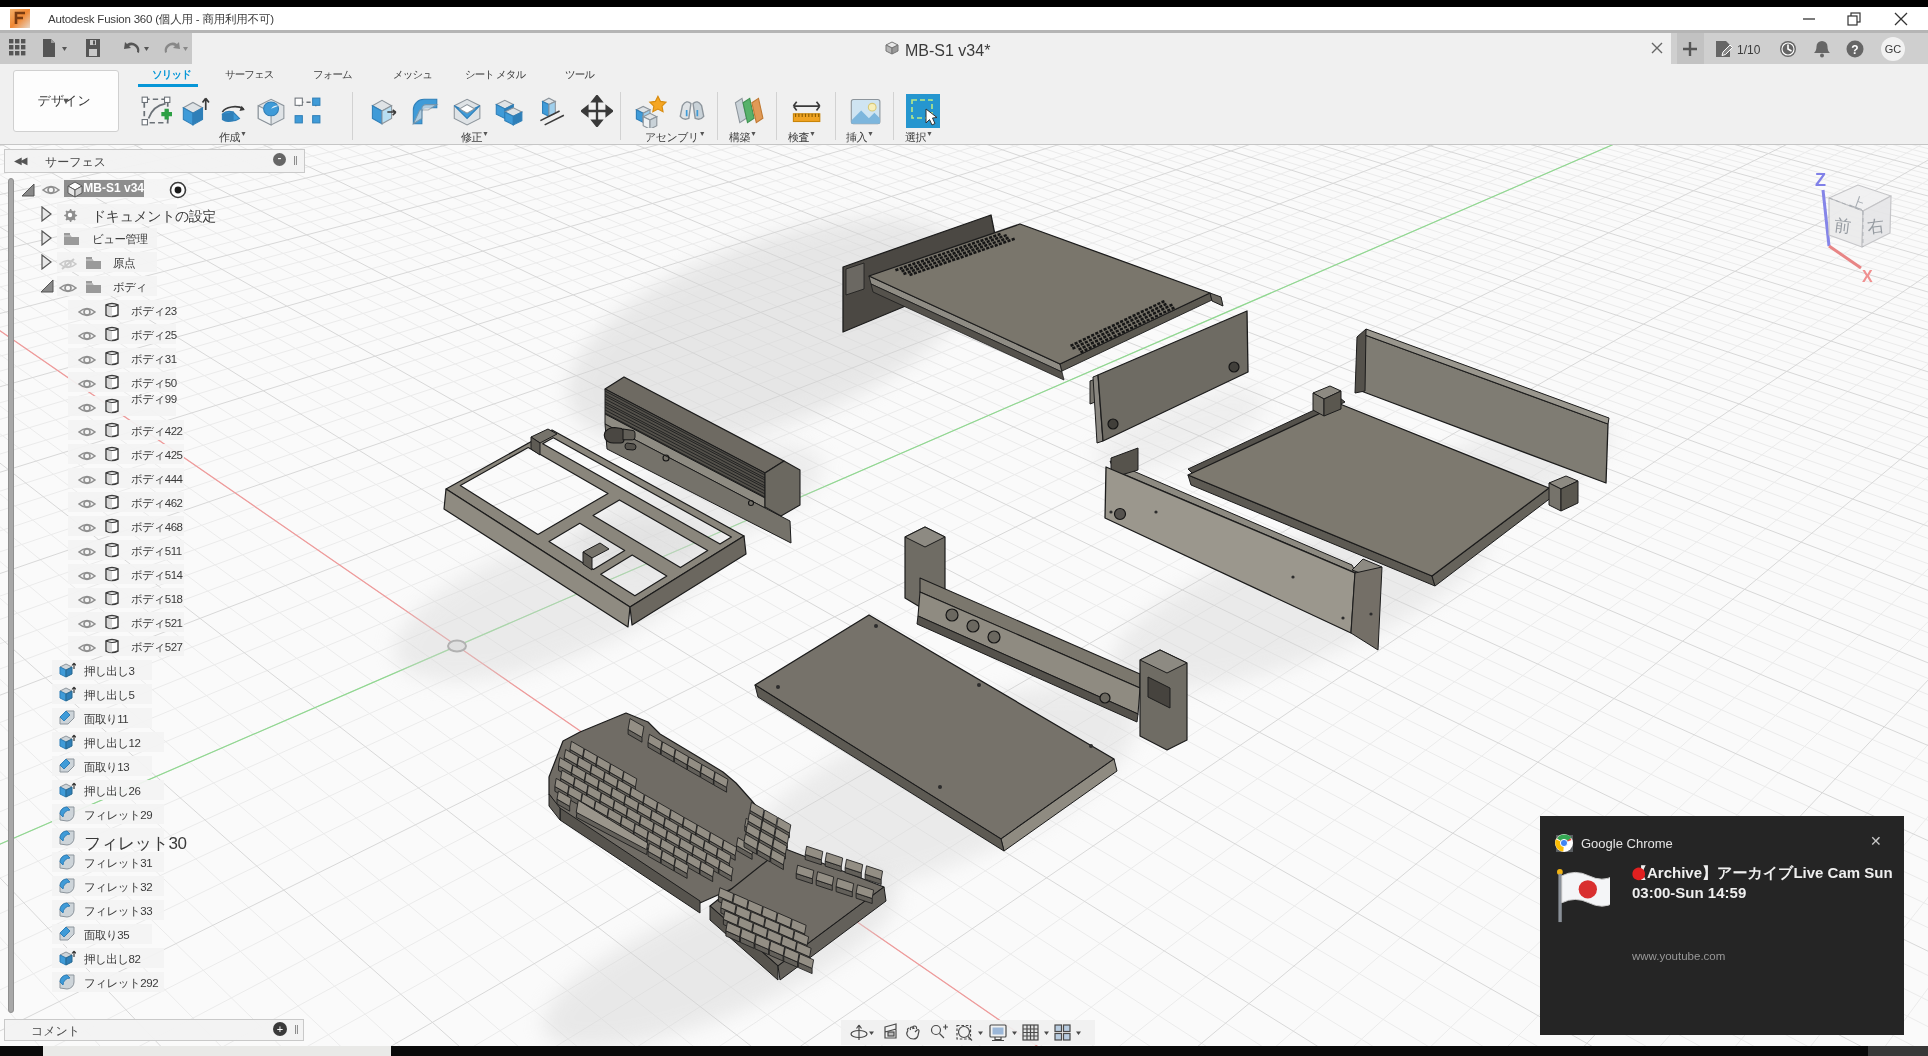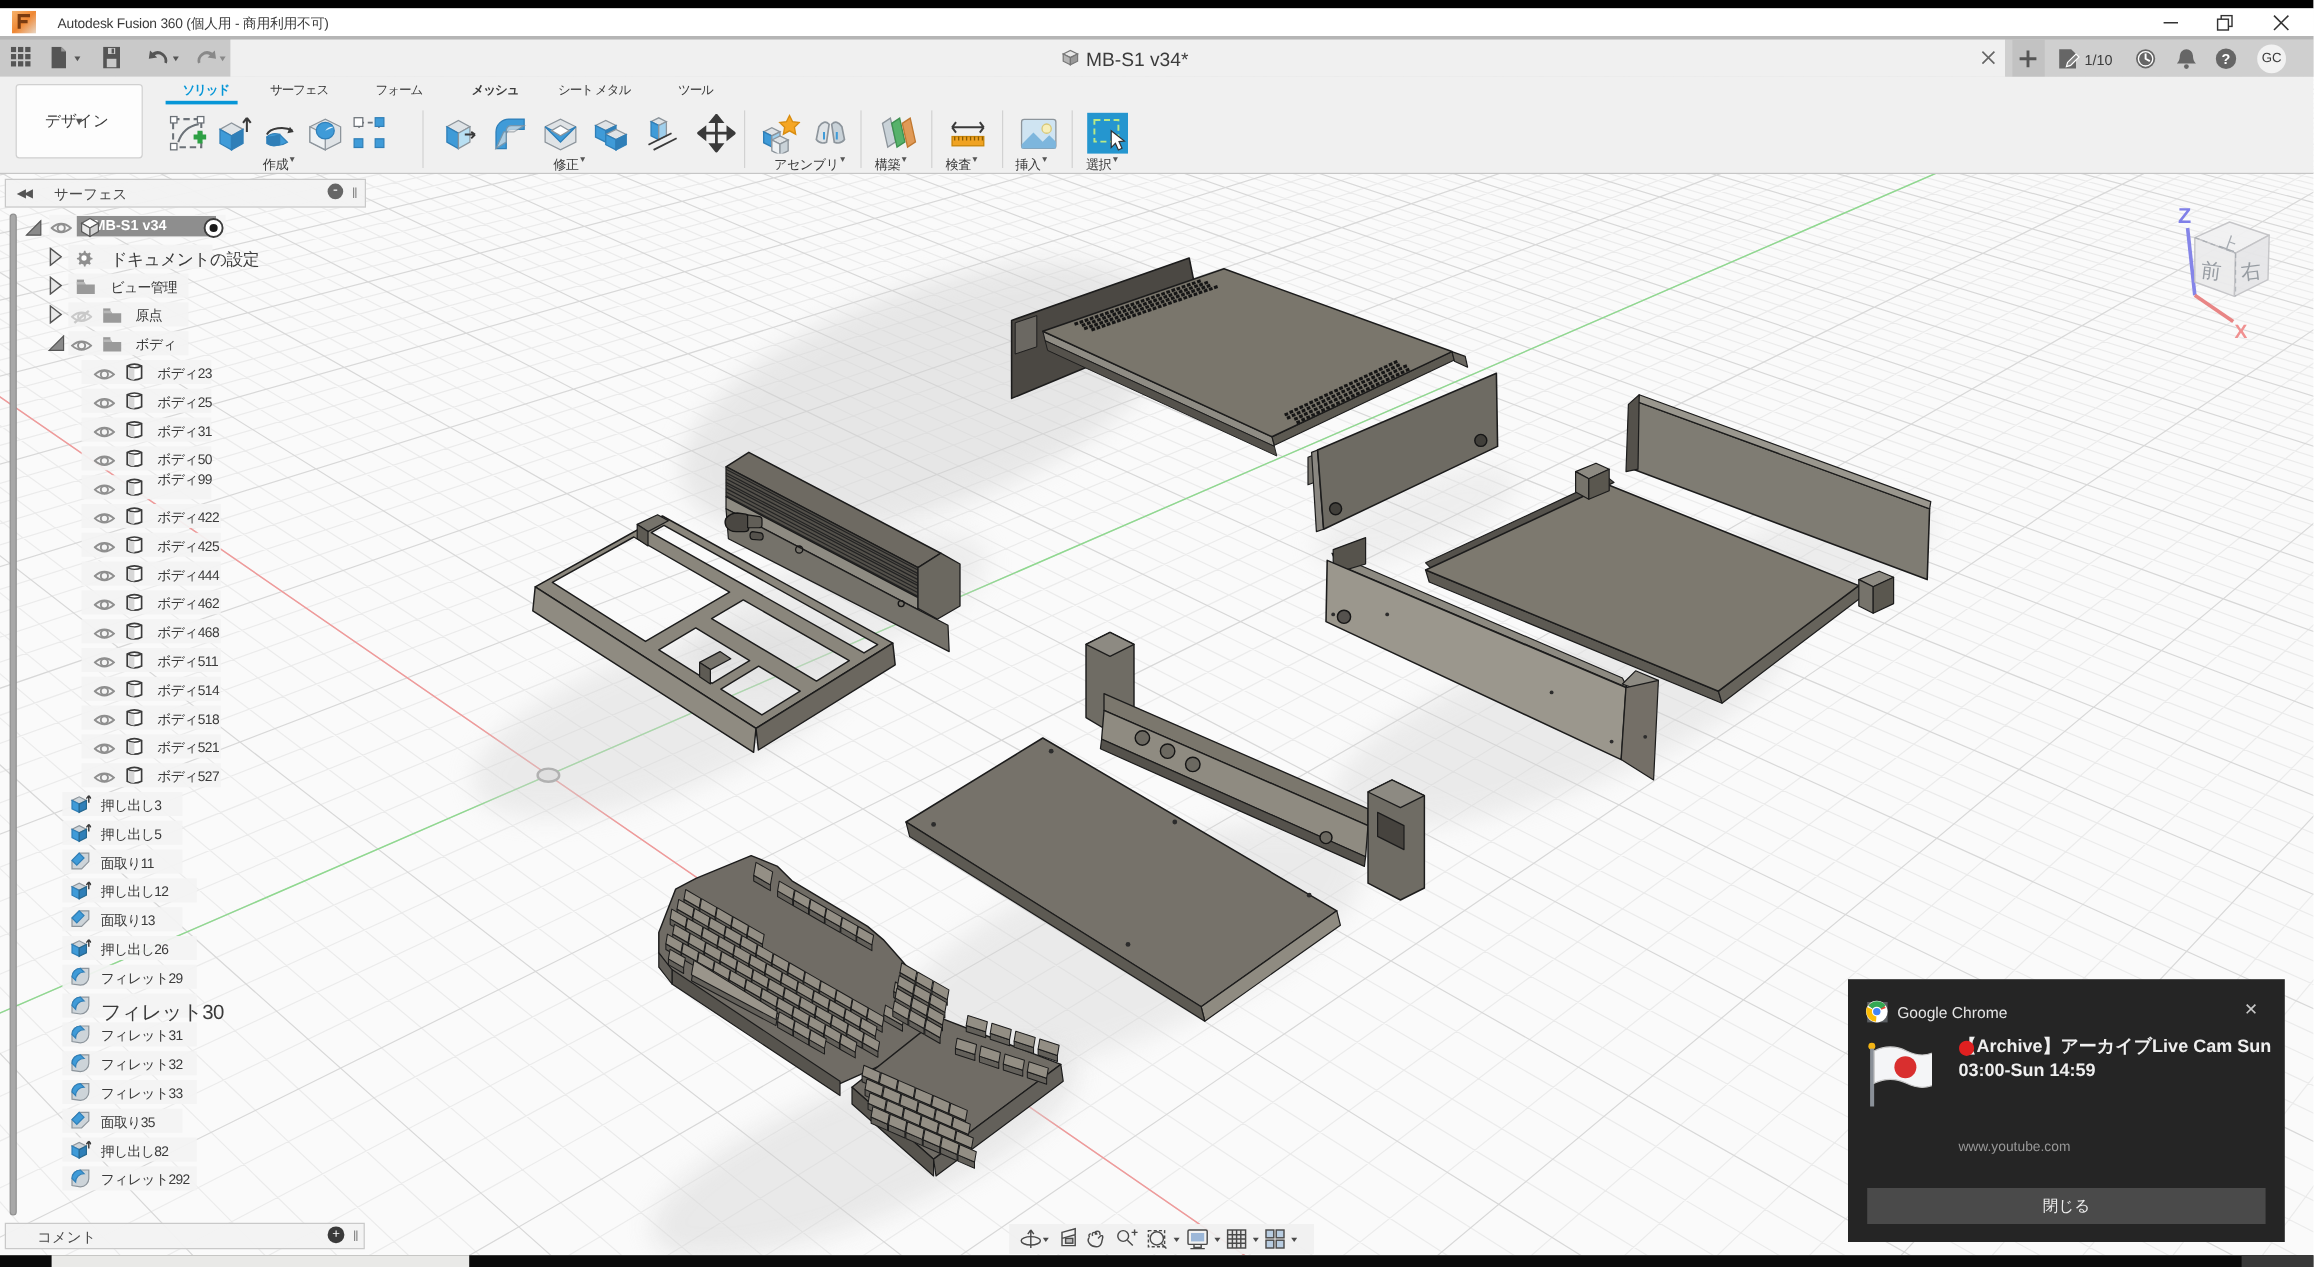--- a/index.html
+++ b/index.html
@@ -621,21 +621,21 @@
 <svg style="position:absolute;left:1846px;top:40px" width="18" height="18" viewBox="0 0 18 18">
       <circle cx="9" cy="9" r="8.5" fill="#666"></circle>
 <text x="9" y="13.5" font-size="12" font-weight="700" fill="#fff" text-anchor="middle" font-family="Liberation Sans">?</text>
     </svg>
 <div style="position:absolute;left:1881px;top:37px;width:24px;height:24px;background:#f2f2f2;border-radius:50%;color:#3b3b3b;font-size:11px;text-align:center;line-height:24px">GC</div>
 <div style="position:absolute;left:0;top:64px;width:1928px;height:81px;background:#f0f0f0;border-bottom:1px solid #c6c6c6"></div>
 <div style="position:absolute;left:13px;top:70px;width:106px;height:62px;background:#fdfdfd;border:1px solid #d0d0d0;border-radius:3px;color:#3b3b3b;font-size:13px;display:flex;align-items:center;justify-content:center">デザイン&nbsp;<span style="font-size:9px;color:#555">▼</span></div>
 <div style="position:absolute;left:152px;top:68px;font-size:10.5px;letter-spacing:-1px;font-weight:700;color:#0696d7">ソリッド</div>
 <div style="position:absolute;left:225px;top:68px;font-size:10.5px;letter-spacing:-1px;font-weight:400;color:#3b3b3b">サーフェス</div>
 <div style="position:absolute;left:313px;top:68px;font-size:10.5px;letter-spacing:-1px;font-weight:400;color:#3b3b3b">フォーム</div>
-<div style="position:absolute;left:393px;top:68px;font-size:10.5px;letter-spacing:-1px;font-weight:700;color:#3b3b3b">メッシュ</div>
+<div style="position:absolute;left:393px;top:68px;font-size:10.5px;letter-spacing:-1px;font-weight:400;color:#3b3b3b">メッシュ</div>
 <div style="position:absolute;left:465px;top:68px;font-size:10.5px;letter-spacing:-1px;font-weight:400;color:#3b3b3b">シート メタル</div>
 <div style="position:absolute;left:565px;top:68px;font-size:10.5px;letter-spacing:-1px;font-weight:400;color:#3b3b3b">ツール</div>
 <div style="position:absolute;left:138px;top:84px;width:60px;height:3px;background:#0696d7"></div>
 <div style="position:absolute;left:219px;top:130px;font-size:11px;letter-spacing:-0.5px;color:#3b3b3b">作成<span style="font-size:7px;color:#555">▼</span></div>
 <div style="position:absolute;left:461px;top:130px;font-size:11px;letter-spacing:-0.5px;color:#3b3b3b">修正<span style="font-size:7px;color:#555">▼</span></div>
 <div style="position:absolute;left:645px;top:130px;font-size:11px;letter-spacing:-0.5px;color:#3b3b3b">アセンブリ<span style="font-size:7px;color:#555">▼</span></div>
 <div style="position:absolute;left:729px;top:130px;font-size:11px;letter-spacing:-0.5px;color:#3b3b3b">構築<span style="font-size:7px;color:#555">▼</span></div>
 <div style="position:absolute;left:788px;top:130px;font-size:11px;letter-spacing:-0.5px;color:#3b3b3b">検査<span style="font-size:7px;color:#555">▼</span></div>
 <div style="position:absolute;left:846px;top:130px;font-size:11px;letter-spacing:-0.5px;color:#3b3b3b">挿入<span style="font-size:7px;color:#555">▼</span></div>
 <div style="position:absolute;left:905px;top:130px;font-size:11px;letter-spacing:-0.5px;color:#3b3b3b">選択<span style="font-size:7px;color:#555">▼</span></div>
@@ -765,21 +765,21 @@
     </div>
 <div style="position:absolute;left:8px;top:178px;width:6px;height:835px;background:#a8a8a8;border-radius:3px;border:1px solid #8f8f8f"></div>
 <div style="position:absolute;left:41px;top:179px;width:147px;height:19px;background:rgba(244,244,244,0.95)"></div>
 <svg style="position:absolute;left:21px;top:183px" width="14" height="14" viewBox="0 0 14 14">
       <polygon points="1,13 13,13 13,1" fill="#8a8a8a" stroke="#555" stroke-width="1"></polygon>
     </svg>
 <svg style="position:absolute;left:42px;top:182px" width="18" height="16" viewBox="0 0 18 16">
       <path d="M1 8 Q9 1 17 8 Q9 15 1 8z" fill="none" stroke="#8f8f8f" stroke-width="1.6"></path>
 <circle cx="9" cy="8" r="3" fill="none" stroke="#8f8f8f" stroke-width="1.6"></circle>
     </svg>
-<div style="position:absolute;left:64px;top:180px;width:116px;height:17px;background:#8e8e8e;color:#fff;font-size:12px;font-weight:700;text-align:left;line-height:17px;padding-left:14px">MB-S1 v34</div>
+<div style="position:absolute;left:64px;top:180px;width:80px;height:17px;background:#8e8e8e;color:#fff;font-size:12px;font-weight:700;text-align:right;line-height:17px;padding-left:14px">MB-S1 v34</div>
 <svg style="position:absolute;left:66px;top:181px" width="18" height="17" viewBox="0 0 18 17">
       <polygon points="2,5 9,1 16,5 9,9" fill="#fdfdfd" stroke="#5a5a5a"></polygon>
 <polygon points="2,5 9,9 9,16 2,12" fill="#e8e8e8" stroke="#5a5a5a"></polygon>
 <polygon points="9,9 16,5 16,12 9,16" fill="#d2d2d2" stroke="#5a5a5a"></polygon>
     </svg>
 <svg style="position:absolute;left:169px;top:181px" width="18" height="18" viewBox="0 0 18 18">
       <circle cx="9" cy="9" r="7.5" fill="#fff" stroke="#3c3c3c" stroke-width="1.6"></circle>
 <circle cx="9" cy="9" r="3.4" fill="#1a1a1a"></circle>
     </svg>
 <div style="position:absolute;left:57px;top:204px;width:120px;height:20px;background:rgba(243,243,243,0.93)"></div>
@@ -1136,17 +1136,16 @@
 <div style="position:absolute;left:41px;top:20px;font-size:13px;color:#e4e4e4">Google Chrome</div>
 <div style="position:absolute;left:330px;top:17px;font-size:14px;color:#c9c9c9">✕</div>
 <svg style="position:absolute;left:16px;top:50px" width="54" height="62" viewBox="0 0 56 60">
         <circle cx="4" cy="4" r="3" fill="#f2b313"></circle>
 <rect x="2.5" y="6" width="3.5" height="50" fill="#8a9098"></rect>
 <path d="M6 8 q14 -7 28 0 q14 7 26 0 l0 28 q-12 7 -26 0 q-14 -7 -28 0z" fill="#f4f5f7" stroke="#c9c9c9"></path>
 <circle cx="33" cy="22" r="9.5" fill="#d92f2f"></circle>
       </svg>
 <div style="position:absolute;left:92px;top:47px;width:266px;font-size:15px;font-weight:700;color:#efefef;line-height:20px;white-space:normal"><span style="color:#e02020;font-size:12px;margin-right:7px">⬤</span>【Archive】アーカイブLive Cam Sun 03:00-Sun 14:59</div>
 <div style="position:absolute;left:92px;top:134px;font-size:11.5px;color:#989898">www.youtube.com</div>
-<div style="position:absolute;left:16px;top:174px;width:332px;height:30px;background:#4a4a4a;color:#eeeeee;font-size:13px;text-align:center;line-height:30px">閉じる</div>
 </div>
 <div style="position:absolute;left:0;top:1046px;width:1928px;height:10px;background:#0a0a0a"></div>
 <div style="position:absolute;left:43px;top:1046px;width:348px;height:10px;background:#e9e9e7"></div>
 <div style="position:absolute;left:1868px;top:1046px;width:60px;height:10px;background:#383838"></div>
 </div>
 </body></html>

